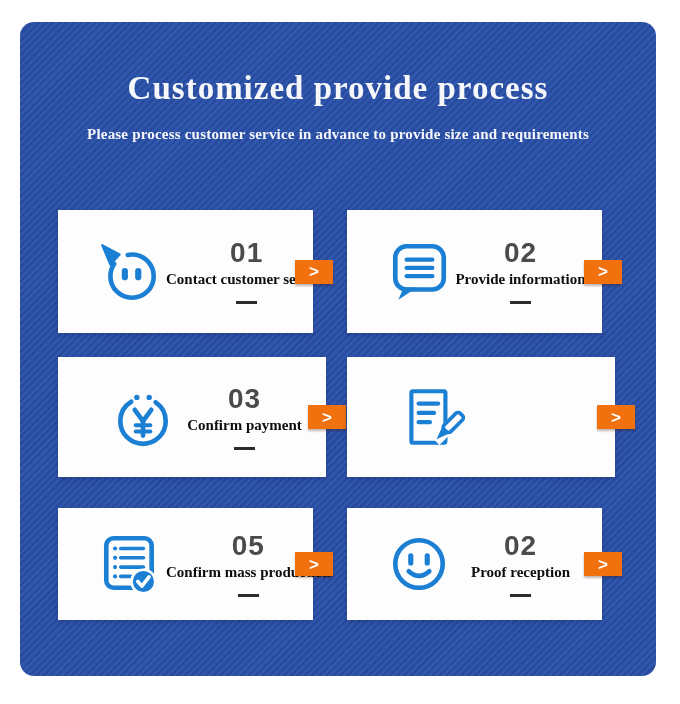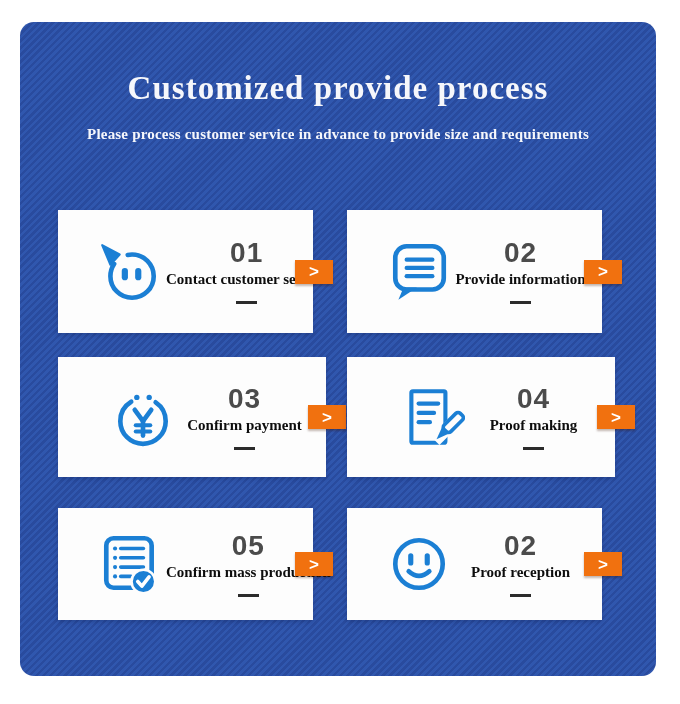--- a/index.html
+++ b/index.html
@@ -119,25 +119,20 @@
         <line x1="19" y1="19" x2="38" y2="19" stroke-width="4" stroke-linecap="round"></line>
         <line x1="19" y1="28" x2="34" y2="28" stroke-width="4" stroke-linecap="round"></line>
         <line x1="19" y1="37" x2="30" y2="37" stroke-width="4" stroke-linecap="round"></line>
         <g transform="rotate(45 47 43)">
           <rect x="41" y="22" width="12" height="38" fill="#fdfdfd" stroke="none"></rect>
           <rect x="42.5" y="24" width="9" height="22" rx="3" stroke-width="3.5"></rect>
           <path d="M42.5 46 L47 58 L51.5 46 Z" fill="#1b7fd4" stroke="none"></path>
         </g>
       </svg>
     </div>
-    <div class="content">
-      <div class="step-number">04</div>
-      <div class="step-label">Proof making</div>
-      <div class="dash-rule"></div>
-    </div>
     <button class="arrow-btn">&gt;</button>
   </div>
 
   <div class="card r3 c1">
     <div class="icon-wrap">
       <svg viewBox="0 0 64 64" fill="none" stroke="#1b7fd4">
         <rect x="9" y="7" width="44" height="48" rx="7" stroke-width="4.5"></rect>
         <circle cx="17.5" cy="17" r="2" fill="#1b7fd4" stroke="none"></circle>
         <line x1="23" y1="17" x2="45" y2="17" stroke-width="3.5" stroke-linecap="round"></line>
         <circle cx="17.5" cy="26" r="2" fill="#1b7fd4" stroke="none"></circle>

